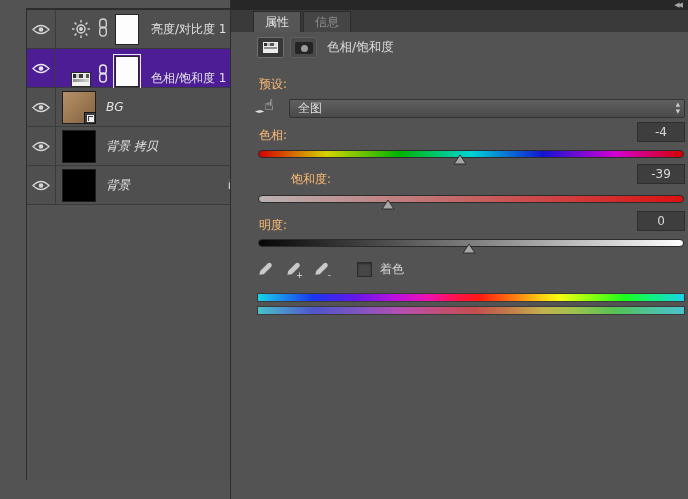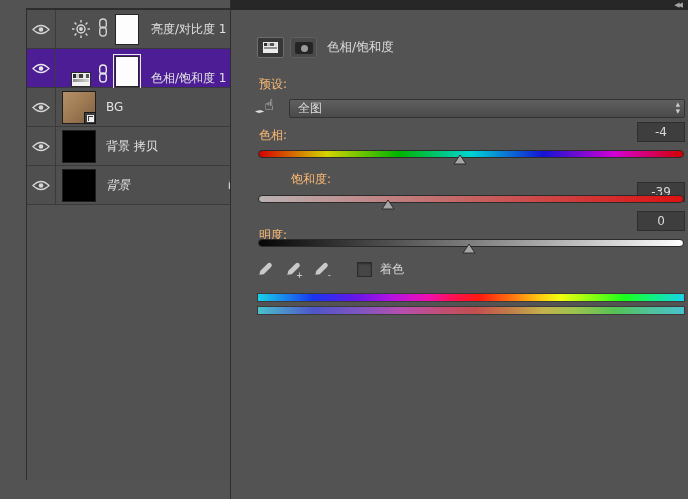--- a/index.html
+++ b/index.html
@@ -32,21 +32,21 @@
     border:1px solid #1e1e1e; }
   .bg-thumb { background:linear-gradient(135deg,#b5906a 0%,#a07c54 45%,#7d5f41 100%); }
   .black-thumb { background:#000; }
   .smart-badge { position:absolute; right:-1px; bottom:-1px; width:12px; height:12px;
     background:#3f3f3f; border:1px solid #161616; }
   .smart-badge::before { content:""; position:absolute; left:2px; top:2px; width:5px; height:5px;
     border:1px solid #eee; }
   .smart-badge::after { content:""; position:absolute; right:2px; bottom:2px; width:4px; height:4px;
     background:#eee; }
   .name-gap-adj { margin-left:12px; }
-  .name-gap-img { margin-left:10px; }
+  .name-gap-img { margin-left:10px;font-style:italic; }
   .lock-wrap { position:absolute; right:16px; top:50%; transform:translateY(-50%); }
 
   
   .props-panel { position:absolute; left:230px; top:0; width:458px; height:499px;
     background:#535353; border-left:1px solid #2d2d2d; }
   .top-strip { position:relative; height:10px; background:#272727; }
   .collapse-glyph { position:absolute; right:7px; top:0; font-size:7px; color:#a5a5a5;
     letter-spacing:-2px; line-height:10px; cursor:pointer; }
   .tab-bar { height:22px; background:#3a3a3a; display:flex; align-items:flex-end; padding-left:22px; }
   .tab { height:21px; line-height:20px; padding:0 11px; font-size:12px; cursor:pointer;
@@ -208,20 +208,24 @@
         </svg>
       </span>
     </div>
   </div>
 
   <div class="props-panel">
     <div class="top-strip">
       <span class="collapse-glyph">◀◀</span>
     </div>
 
+    <div class="tab-bar">
+      <span class="tab active">属性</span>
+      <span class="tab inactive">信息</span>
+    </div>
 
     <div class="adj-header">
       <span class="icon-btn pressed">
           <span class="mini-adj"></span>
         </span>
       <span class="icon-btn mask-btn">
           <span class="mask-btn-inner"></span>
         </span>
       <span class="adj-title">色相/饱和度</span>
     </div>
@@ -244,30 +248,30 @@
     <div class="value-box" style="top:122px;">-4</div>
     <div class="track hue-track" style="top:150px;">
       <span class="thumb" style="left: 47.4%;">
         <svg width="14" height="11" viewBox="0 0 14 11">
             <polygon points="7,1 13,10 1,10" fill="#a6a6a6" stroke="#2d2d2d" stroke-width="1"></polygon>
           </svg>
       </span>
     </div>
 
     <span class="field-label" style="top:171px;margin-left:32px;">饱和度:</span>
-    <div class="value-box" style="top:182px;">-39</div>
+    <div class="value-box" style="top:164px;">-39</div>
     <div class="track sat-track" style="top:195px;">
       <span class="thumb" style="left: 30.5%;">
         <svg width="14" height="11" viewBox="0 0 14 11">
             <polygon points="7,1 13,10 1,10" fill="#a6a6a6" stroke="#2d2d2d" stroke-width="1"></polygon>
           </svg>
       </span>
     </div>
 
-    <span class="field-label" style="top:227px;">明度:</span>
+    <span class="field-label" style="top:217px;">明度:</span>
     <div class="value-box" style="top:211px;">0</div>
     <div class="track light-track" style="top:239px;">
       <span class="thumb" style="left: 49.5%;">
         <svg width="14" height="11" viewBox="0 0 14 11">
             <polygon points="7,1 13,10 1,10" fill="#a6a6a6" stroke="#2d2d2d" stroke-width="1"></polygon>
           </svg>
       </span>
     </div>
 
     <div class="droppers-row">

